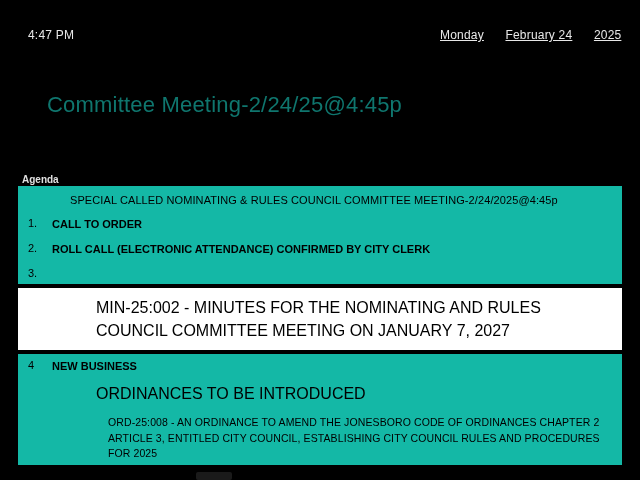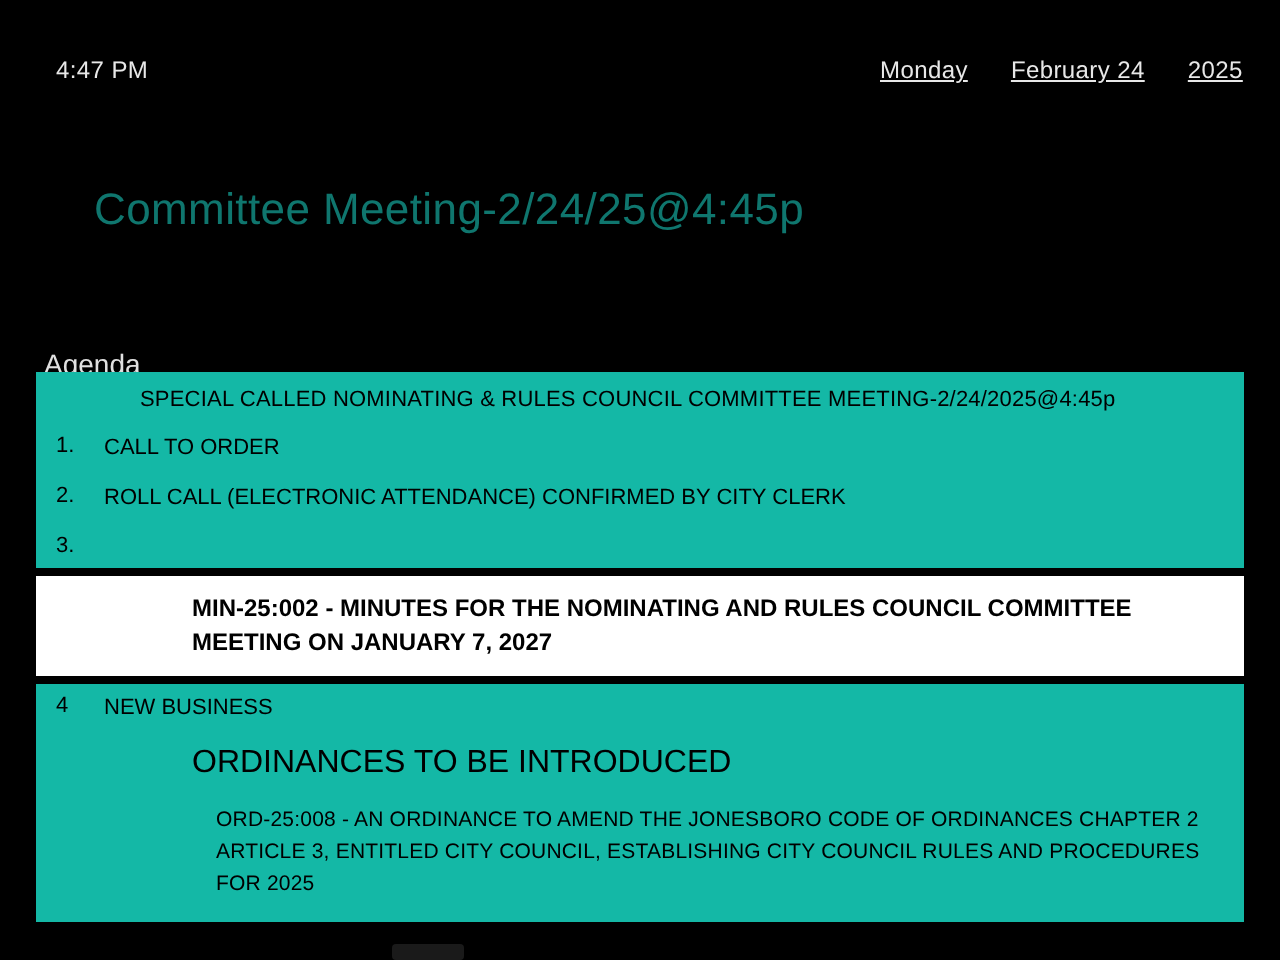--- a/index.html
+++ b/index.html
@@ -60,22 +60,23 @@
     letter-spacing: 0.2px;
     white-space: nowrap;
     overflow: hidden;
     margin-left: 31px;
   }
 
   
   .agenda-label {
     position: absolute;
     left: 22px; top: 174px;
-    font-size: 14px;
+    font-size: 10px;
     color: #e0e0e0;
+    font-weight: bold;
   }
 
   
   .agenda-doc {
     position: absolute;
     left: 18px; top: 186px;
     width: 604px;
   }
   .agenda-block {
     background: #14b8a6;
@@ -97,35 +98,36 @@
     flex: 0 0 34px;
     font-size: 11px;
     color: #000000;
     padding-left: 10px;
     box-sizing: border-box;
   }
   .row .txt {
     font-size: 11px;
     color: #000000;
     line-height: 1.35;
+    font-weight: bold;
   }
 
   .header-line {
     font-size: 11px;
     color: #000000;
     padding: 8px 0 6px 52px;
     letter-spacing: 0.1px;
   }
 
   .min-block {
     background: #ffffff;
     color: #000000;
     padding: 8px 14px 8px 78px;
-    font-size: 12px;
-    font-weight: bold;
+    font-size: 16px;
+    font-weight: normal;
     line-height: 1.45;
     box-sizing: border-box;
   }
 
   .sub-line {
     font-size: 16px;
     color: #000000;
     padding: 6px 0 6px 78px;
   }
 

